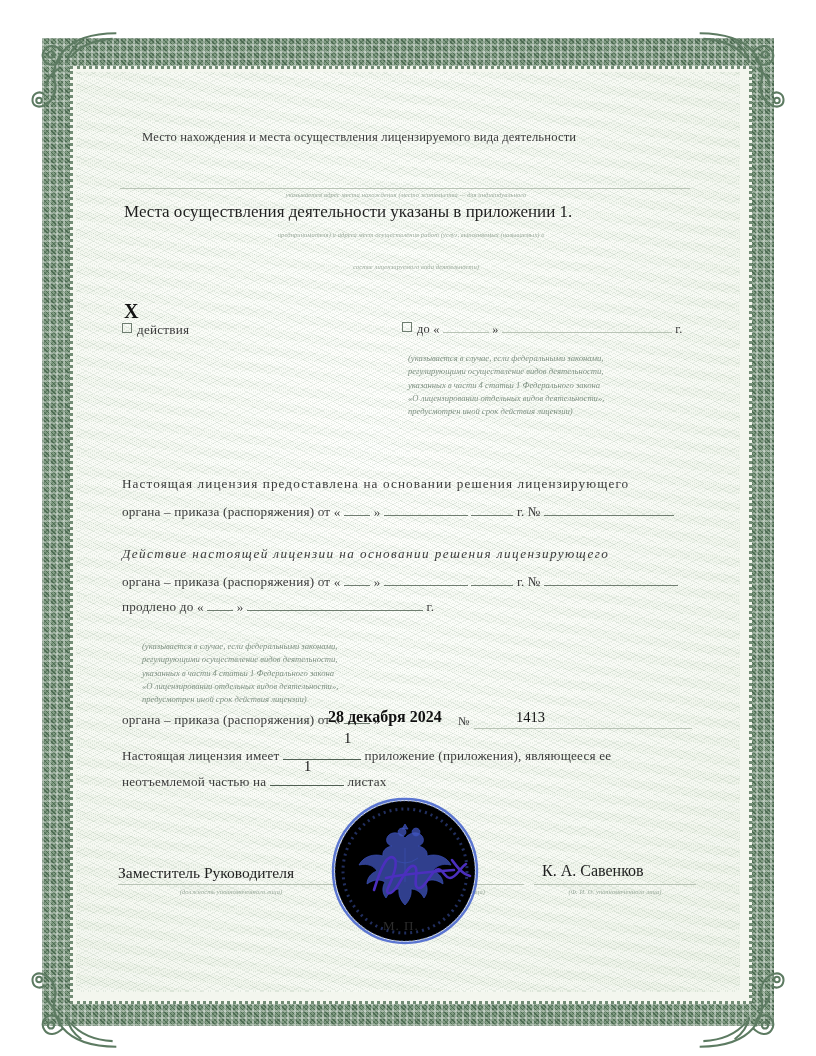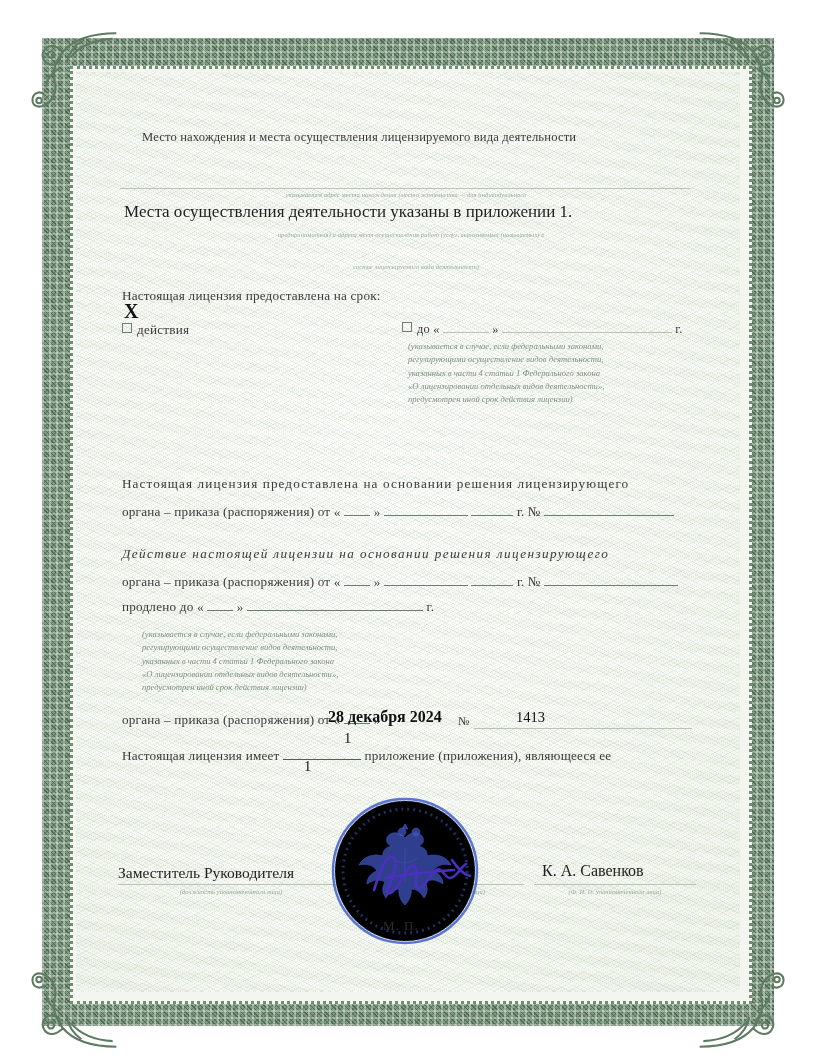--- a/index.html
+++ b/index.html
@@ -112,20 +112,21 @@
     text-align: center;
     letter-spacing: .1px;
     line-height: 1.45;
     white-space: nowrap;
   }
   .note {
     font-size: 8.6px;
     font-style: italic;
     color: #7d8f80;
     line-height: 1.55;
+    margin-top: 12px;
   }
 
   .t-head {
     position:absolute;
     font-size: 12.6px;
     color: #3b3b3b;
     letter-spacing: .15px;
     white-space: nowrap;
   }
   .t-big {
@@ -265,21 +266,20 @@
     <div class="rule" style="left:44px; top:116px; width:570px;"></div>
 
     <div class="cap" style="position:absolute; left:120px; top:118px; width:420px;">указывается адрес места нахождения (место жительства — для индивидуального</div>
 
     <div class="t-big" style="left:48px; top:130px;">Места осуществления деятельности указаны в приложении 1.</div>
 
     <div class="cap" style="position:absolute; left:90px; top:158px; width:490px;">предпринимателя) и адреса мест осуществления работ (услуг, выполняемых (называемых) в</div>
 
     <div class="cap" style="position:absolute; left:150px; top:190px; width:380px;">состве лицензируемого вида деятельности)</div>
 
-    <div class="t-body" style="left:46px; top:216px;">Настоящая лицензия предоставлена на срок:</div>
 
     <div class="xmark" style="left:48px; top:228px;">X</div>
 
     <div class="t-body" style="left:46px; top:250px;">
       <span class="cbox"></span><span>действия</span>
     </div>
 
     <div class="t-body" style="left:326px; top:250px; font-size:12.4px;">
       <span class="cbox"></span><span>до «</span>
       <span style="display:inline-block;width:46px;border-bottom:1px solid #b9c4b6;"></span>
@@ -351,20 +351,25 @@
 
     <div class="rule" style="left:398px; top:656px; width:218px;"></div>
 
     <div class="t-body" style="left:46px; top:676px;">
       <span>Настоящая лицензия имеет</span>
       <span style="display:inline-block;width:78px;border-bottom:1px solid #4f5f52;"></span>
       <span>приложение (приложения), являющееся ее</span>
     </div>
     <div class="filled-num" style="left:268px; top:658px;">1</div>
 
+    <div class="t-body" style="left:46px; top:702px;">
+      <span>неотъемлемой частью на</span>
+      <span style="display:inline-block;width:74px;border-bottom:1px solid #4f5f52;"></span>
+      <span>листах</span>
+    </div>
     <div class="filled-num" style="left:228px; top:686px;">1</div>
 
     <div class="t-big" style="left:42px; top:792px; font-size:15.5px;">Заместитель Руководителя</div>
 
     <div class="t-big" style="left:466px; top:790px; font-size:16px;">К. А. Савенков</div>
 
     <div class="rule" style="left:42px; top:812px; width:226px;"></div>
     <div class="rule" style="left:278px; top:812px; width:170px;"></div>
     <div class="rule" style="left:458px; top:812px; width:162px;"></div>
 

